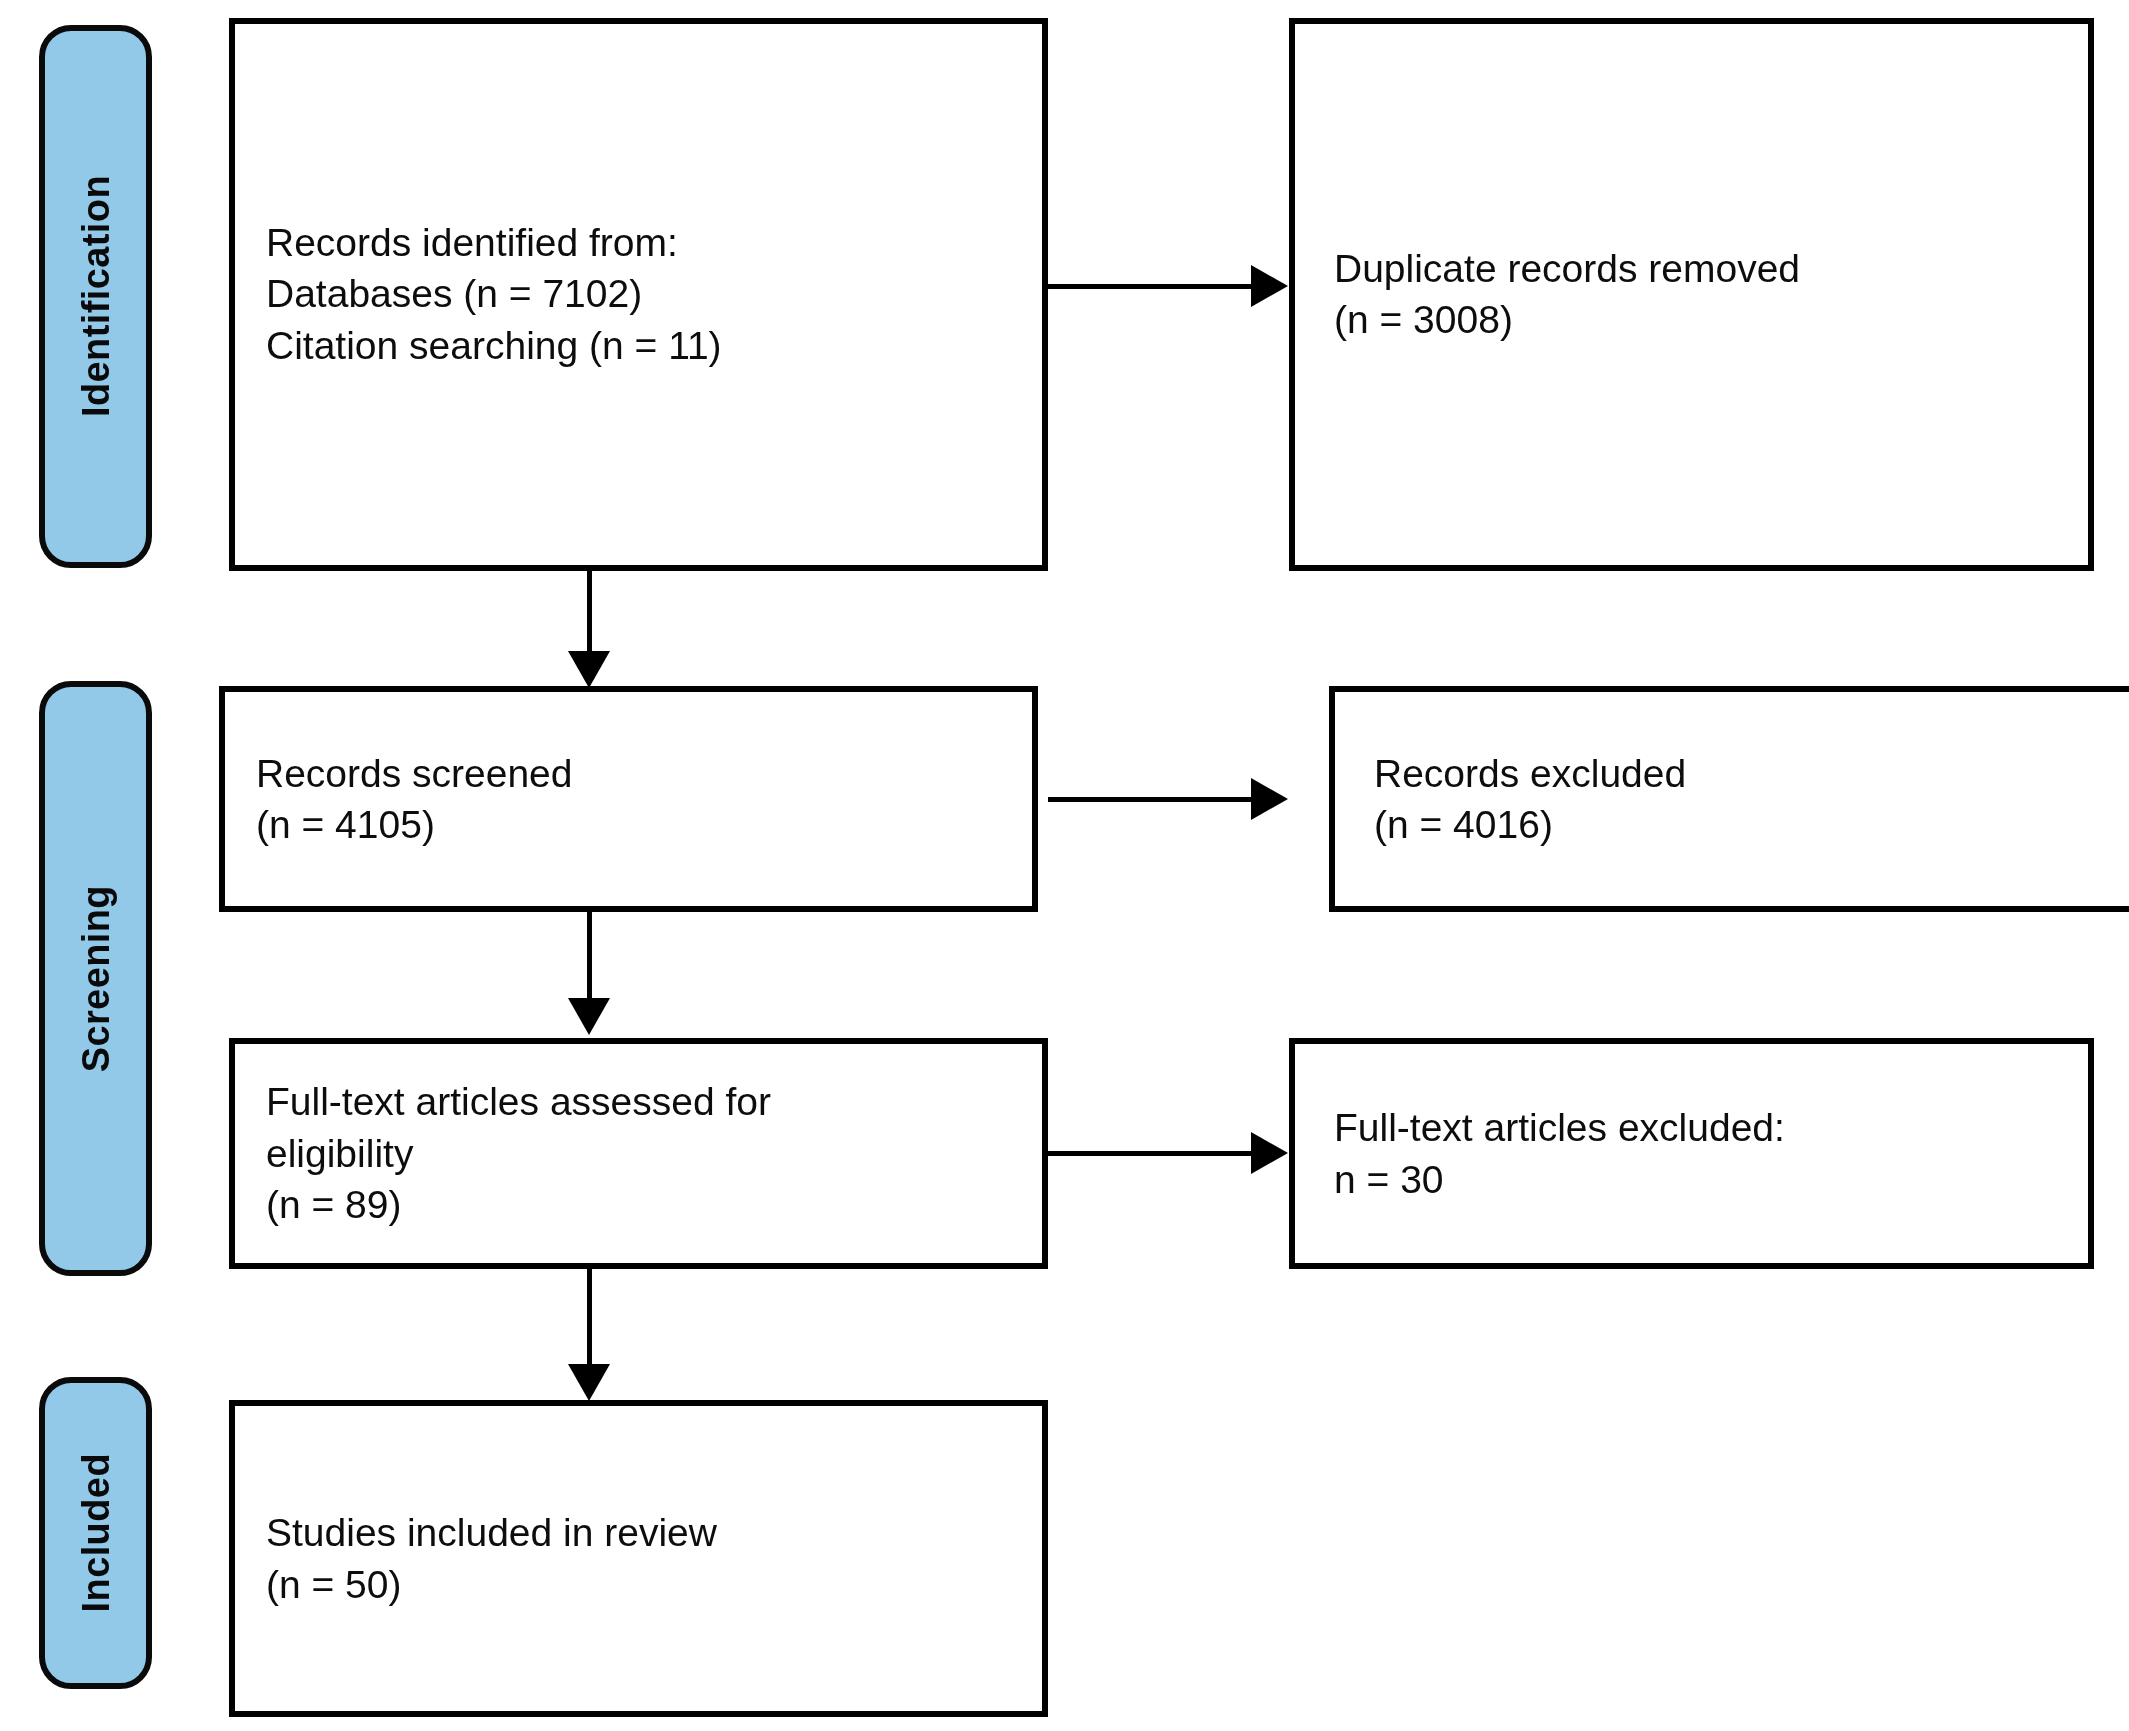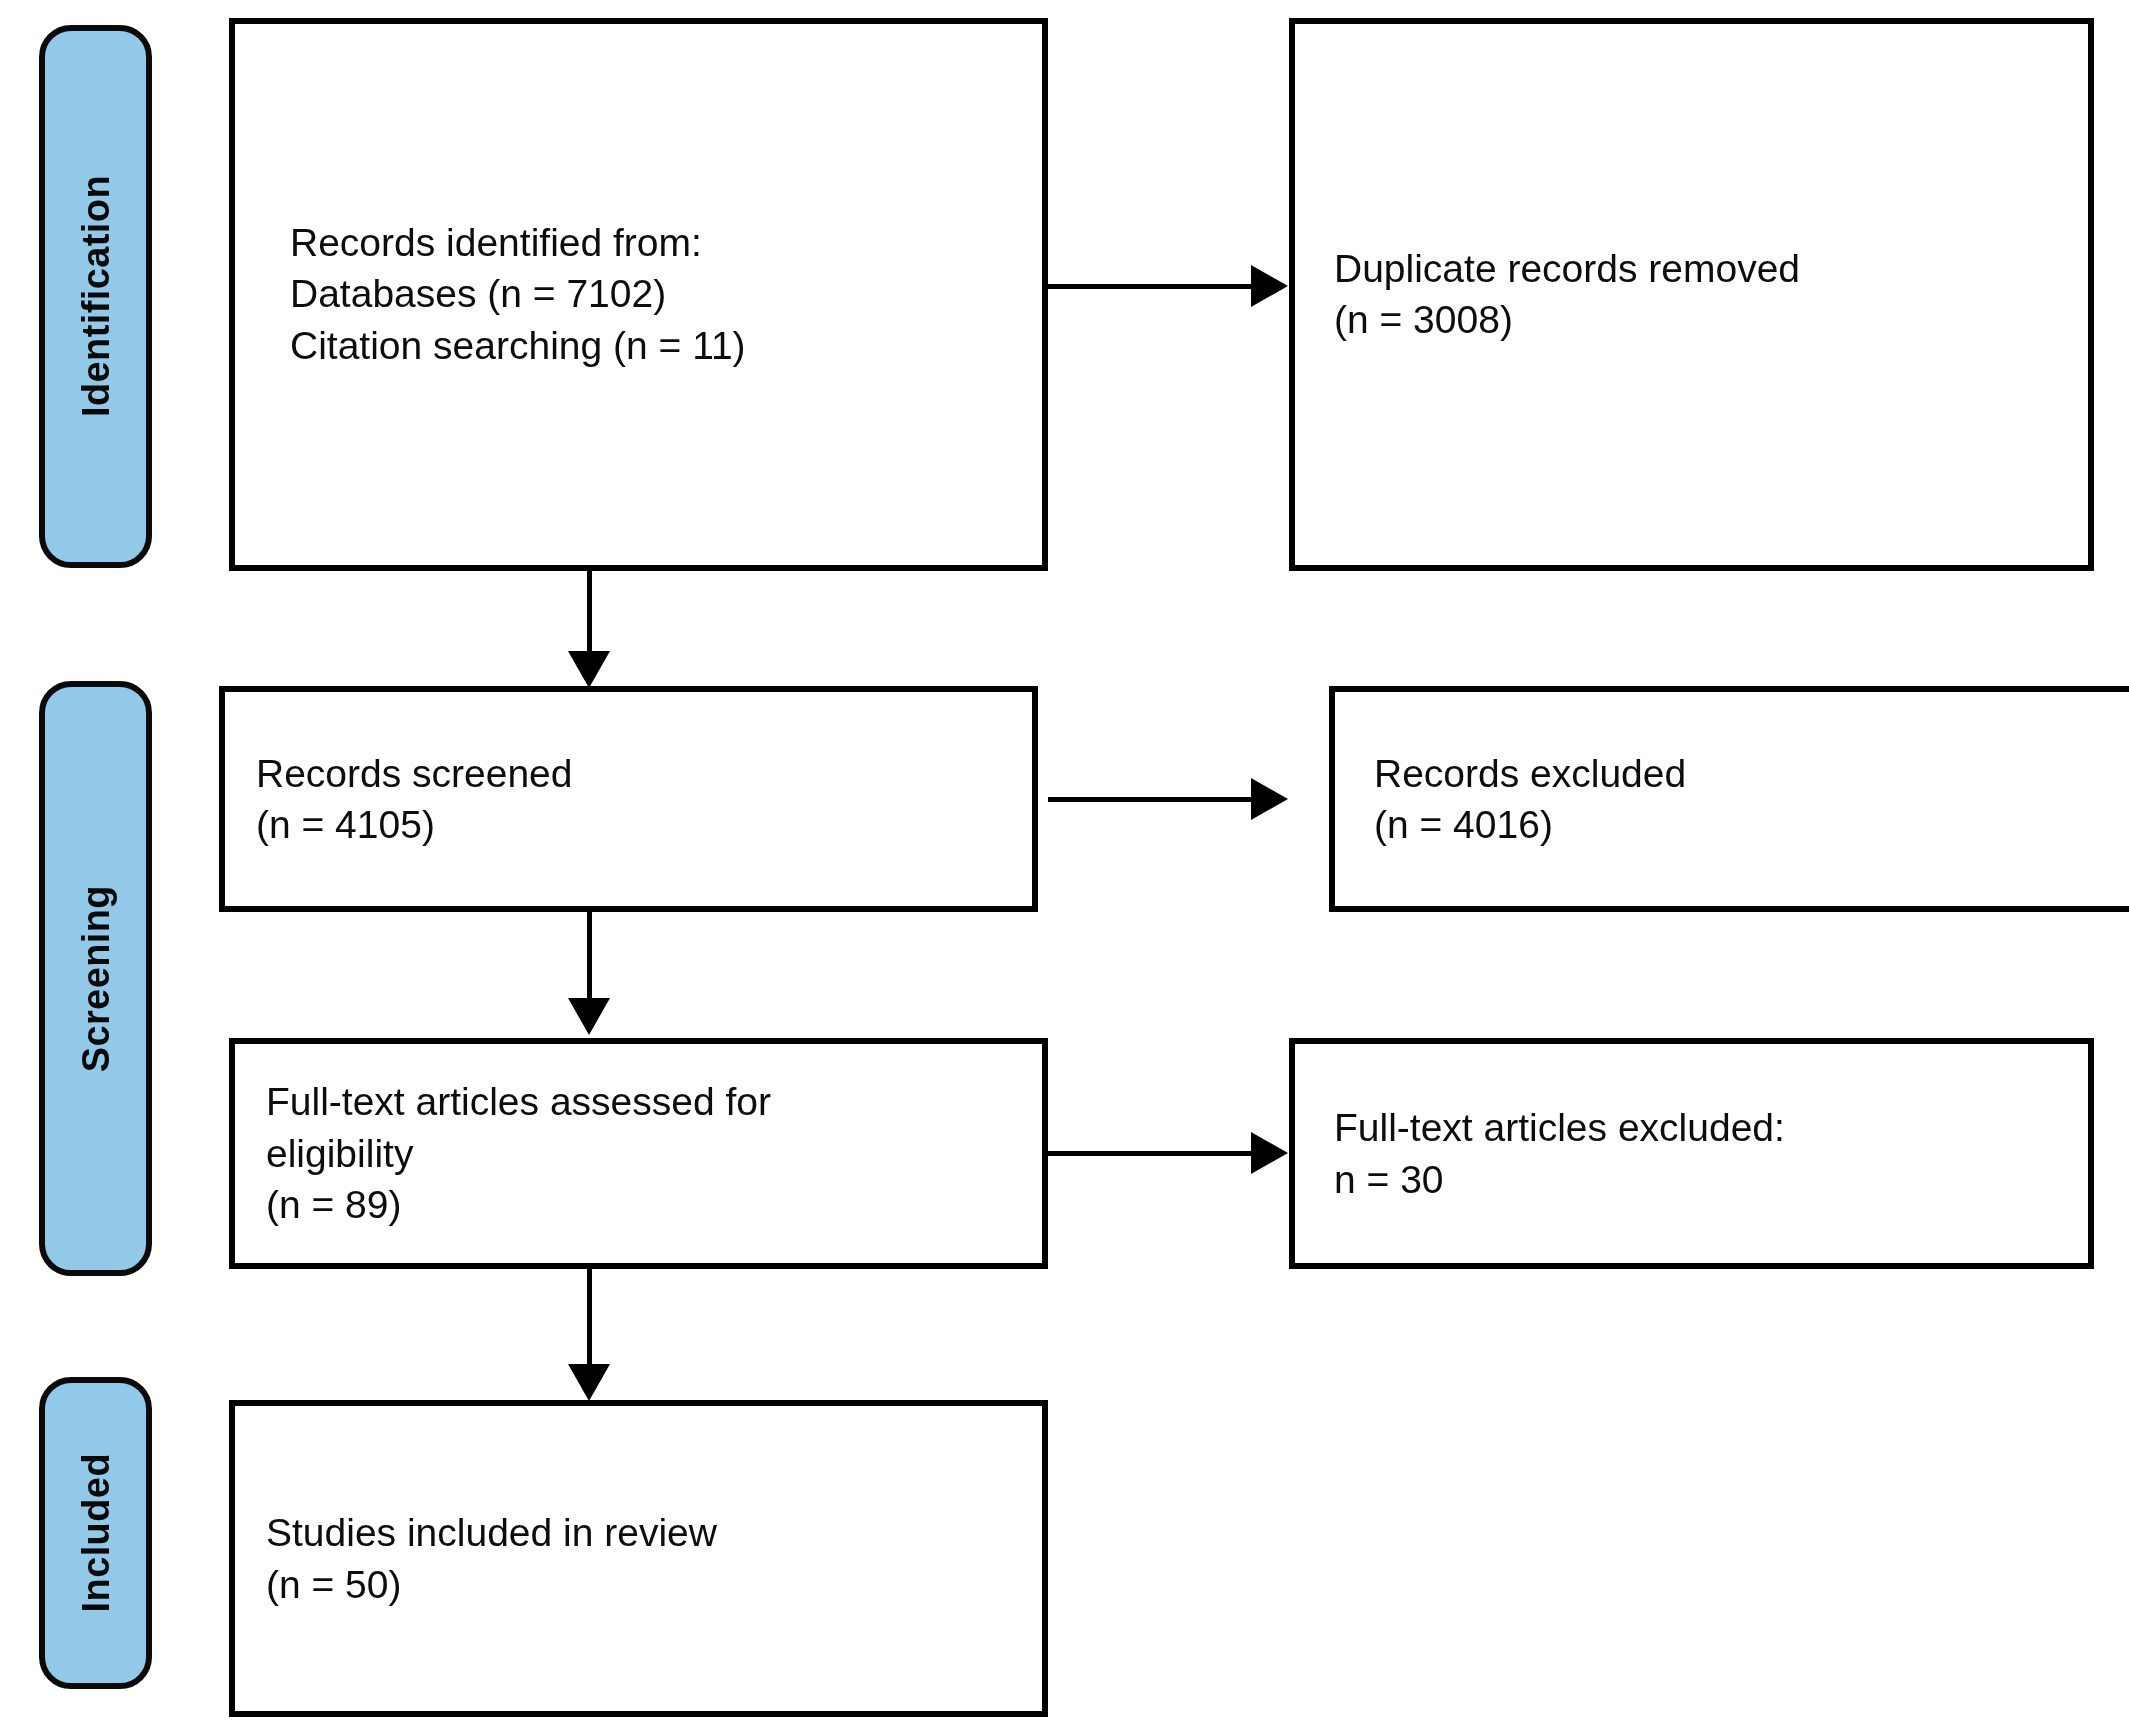--- a/index.html
+++ b/index.html
@@ -62,21 +62,21 @@
     color: #0d0d0d;
     white-space: pre-line;
     padding-left: 31px;
     padding-right: 14px;
   }
   .flow-box.pad-right .box-text {
     padding-left: 39px;
   }
 
   
-  #box-identified      { left: 229px; top: 17.6px;   width: 819px; height: 553px; padding-left: 24px; }
+  #box-identified      { left: 229px; top: 17.6px;   width: 819px; height: 553px; }
   #box-screened        { left: 219px; top: 686px;  width: 819px; height: 226px; }
   #box-fulltext        { left: 229px; top: 1038px; width: 819px; height: 231px; }
   #box-included        { left: 229px; top: 1400px; width: 819px; height: 317px; }
 
   
   #box-duplicates      { left: 1289px; top: 17.6px;   width: 805px; height: 553px; }
   #box-records-excl    { left: 1289px; top: 686px;  width: 956px; height: 226px; margin-left: 40px; }
   #box-fulltext-excl   { left: 1289px; top: 1038px; width: 805px; height: 231px; }
 
   

